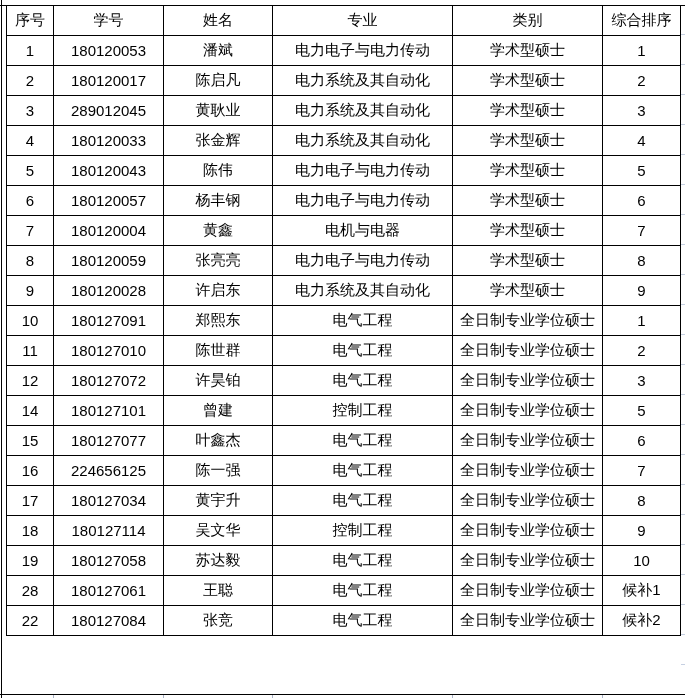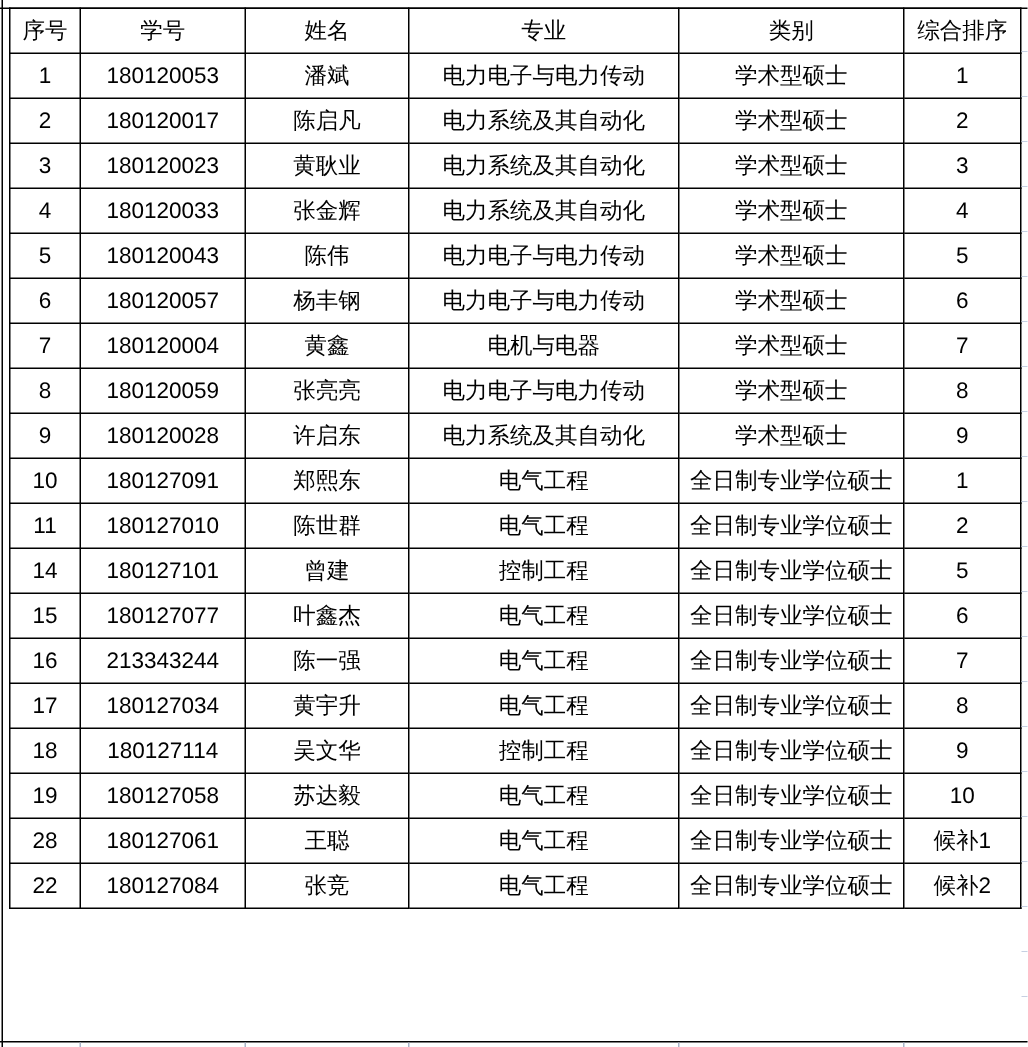--- a/index.html
+++ b/index.html
@@ -88,21 +88,21 @@
         <tr>
           <td>2</td>
           <td>180120017</td>
           <td>陈启凡</td>
           <td>电力系统及其自动化</td>
           <td>学术型硕士</td>
           <td>2</td>
         </tr>
         <tr>
           <td>3</td>
-          <td>180120023</td>
+          <td>289012045</td>
           <td>黄耿业</td>
           <td>电力系统及其自动化</td>
           <td>学术型硕士</td>
           <td>3</td>
         </tr>
         <tr>
           <td>4</td>
           <td>180120033</td>
           <td>张金辉</td>
           <td>电力系统及其自动化</td>
@@ -159,38 +159,46 @@
         </tr>
         <tr>
           <td>11</td>
           <td>180127010</td>
           <td>陈世群</td>
           <td>电气工程</td>
           <td>全日制专业学位硕士</td>
           <td>2</td>
         </tr>
         <tr>
+          <td>12</td>
+          <td>180127072</td>
+          <td>许昊铂</td>
+          <td>电气工程</td>
+          <td>全日制专业学位硕士</td>
+          <td>3</td>
+        </tr>
+        <tr>
           <td>14</td>
           <td>180127101</td>
           <td>曾建</td>
           <td>控制工程</td>
           <td>全日制专业学位硕士</td>
           <td>5</td>
         </tr>
         <tr>
           <td>15</td>
           <td>180127077</td>
           <td>叶鑫杰</td>
           <td>电气工程</td>
           <td>全日制专业学位硕士</td>
           <td>6</td>
         </tr>
         <tr>
           <td>16</td>
-          <td>213343244</td>
+          <td>224656125</td>
           <td>陈一强</td>
           <td>电气工程</td>
           <td>全日制专业学位硕士</td>
           <td>7</td>
         </tr>
         <tr>
           <td>17</td>
           <td>180127034</td>
           <td>黄宇升</td>
           <td>电气工程</td>

